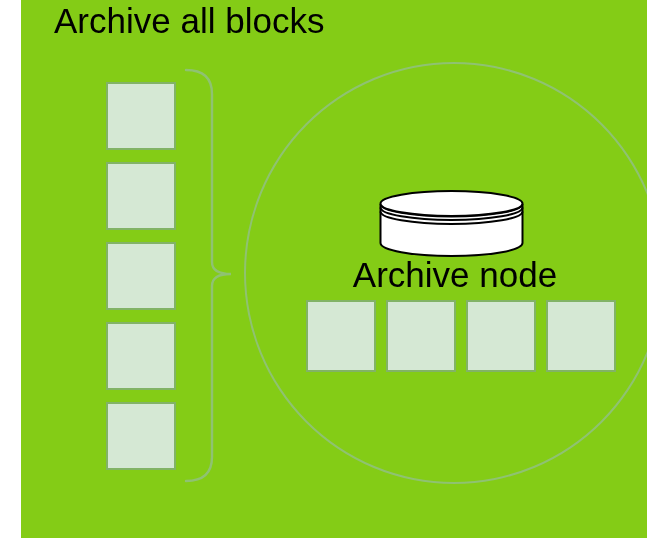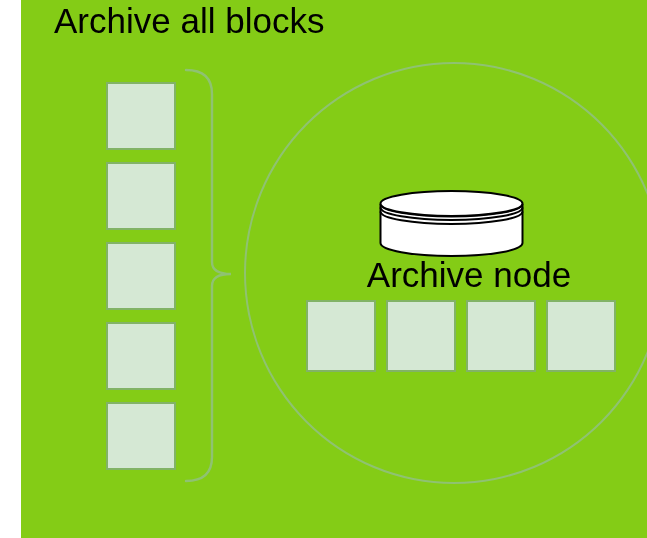--- a/index.html
+++ b/index.html
@@ -19,21 +19,21 @@
   .label {
     position: absolute;
     color: #000000;
     font-size: 35px;
     line-height: 1.2;
     white-space: nowrap;
   }
   .title-label { left: 33px; top: 0px; }
   .blockchain-label { left: 33px; top: 493px; }
   .archive-node-label {
-    left: 298px;
+    left: 284px;
     top: 254px;
     width: 300px;
     text-align: center;
     white-space: nowrap;
   }
   .block {
     box-sizing: border-box;
     background: #d5e8d4;
     border: 2px solid #82b366;
   }

